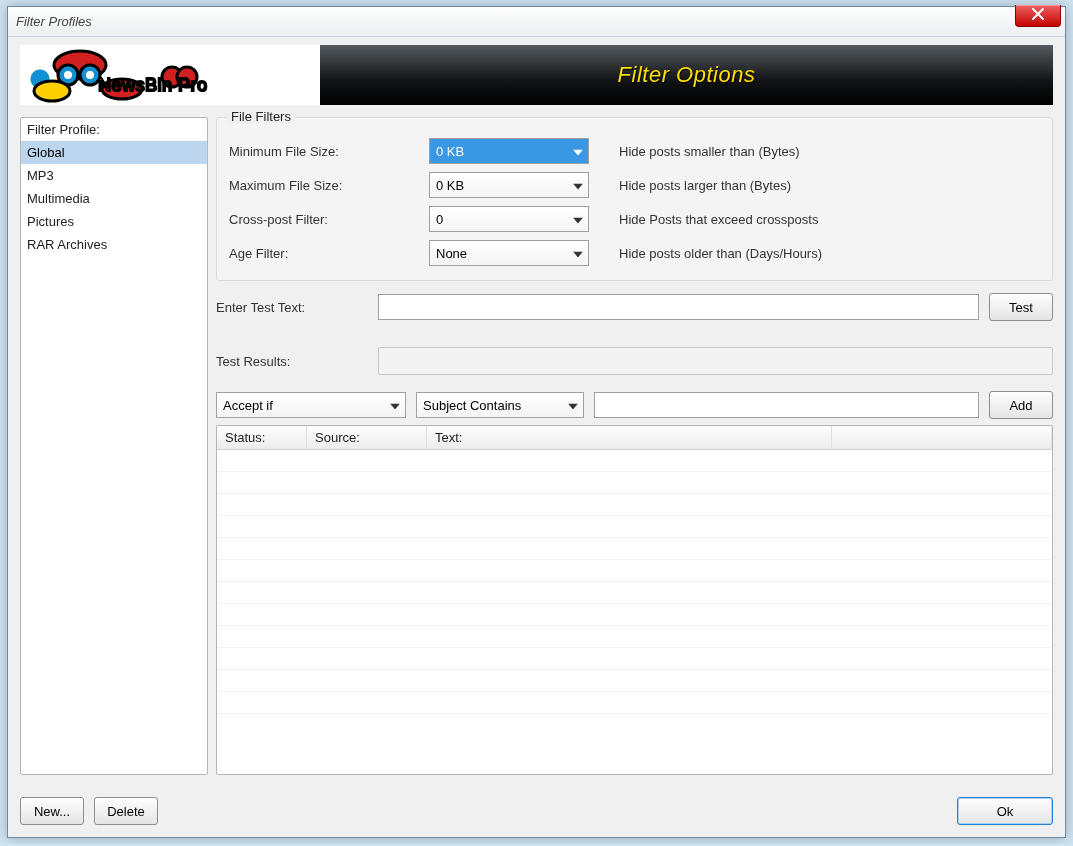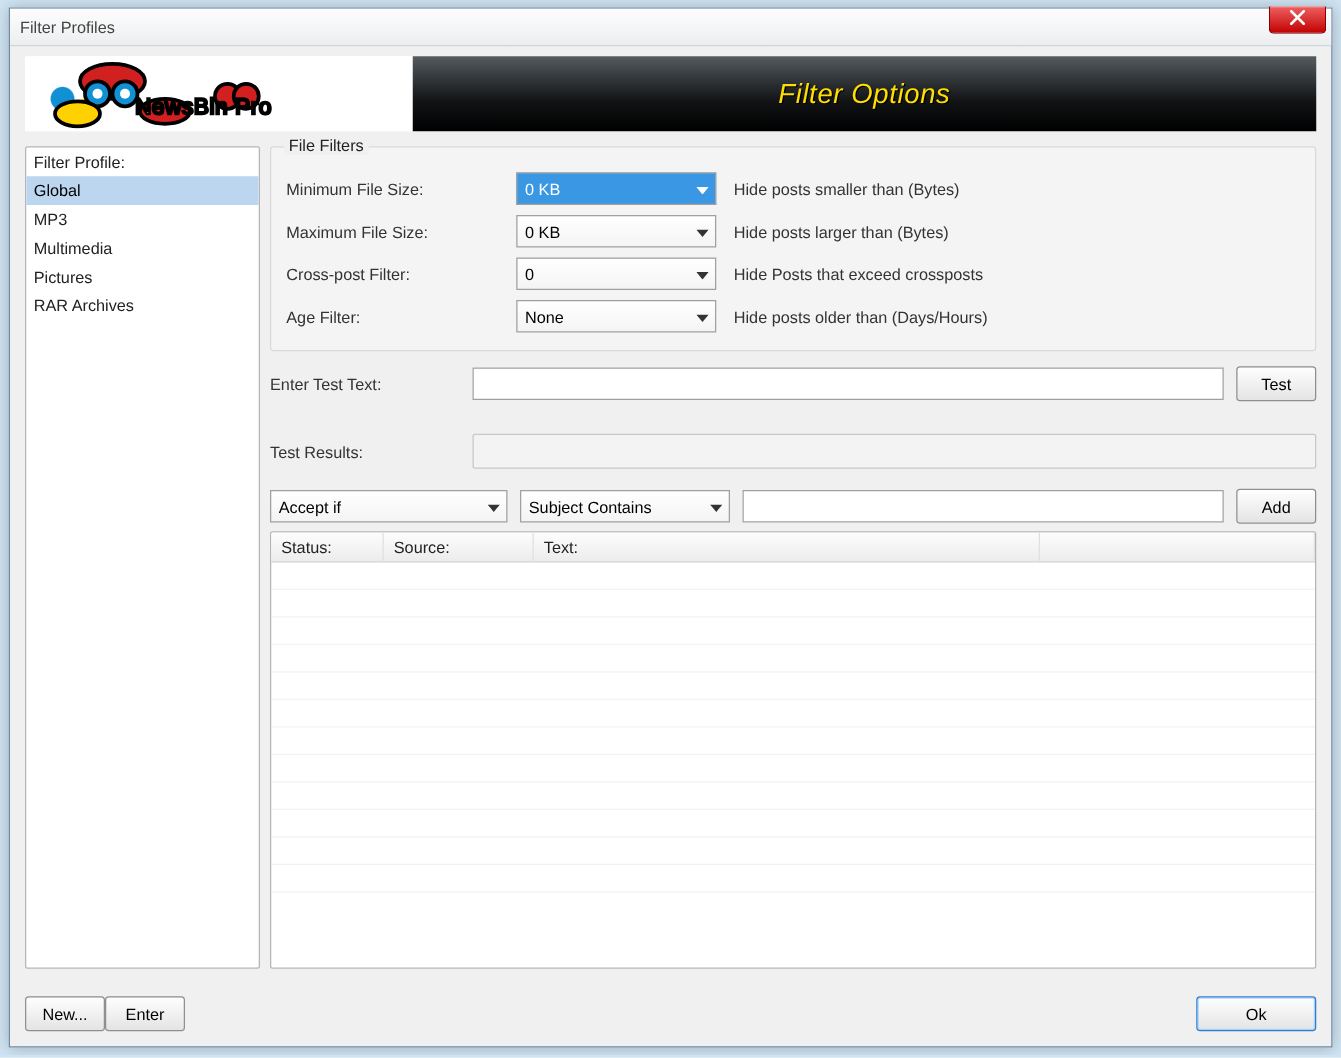--- a/index.html
+++ b/index.html
@@ -34,21 +34,21 @@
   }
   
   .titlebar {
     height: 30px;
     background: var(--title-bar);
     border-bottom: 1px solid #cfd5dc;
     display: flex; align-items: center;
     position: relative;
     padding-left: 8px;
   }
-  .titlebar .title { font-size: 13px; color: #444; }
+  .titlebar .title { font-size: 13px; color: #444; font-style: italic; }
   .close-btn {
     position: absolute; top: -2px; right: 4px;
     width: 46px; height: 22px;
     background: var(--close-red);
     border: 1px solid #8a0000;
     border-top: none;
     border-radius: 0 0 4px 4px;
     display:flex; align-items:center; justify-content:center;
     cursor: pointer;
     box-shadow: inset 0 1px 0 rgba(255,255,255,.35);
@@ -62,21 +62,20 @@
     background: #fff;
     display:flex; align-items:stretch;
   }
   .banner-left {
     width: 300px;
     background:
       radial-gradient(circle at 20px 34px, #1190d3 0 9px, transparent 10px),
       radial-gradient(circle at 40px 44px, #ffd100 0 10px, transparent 11px),
       #fff;
     position:relative;
-    margin-left:10px;
   }
   .banner-left .mascot {
     position:absolute; left:2px; top:2px;
     width: 180px; height:56px;
   }
   .banner-title {
     position:absolute; left:78px; top:30px;
     font-family: "Arial Black", Impact, sans-serif;
     font-size:18px; letter-spacing:.5px;
     color:#fff;
@@ -136,21 +135,21 @@
   }
   .groupbox > .legend {
     position:absolute; top:-9px; left:10px;
     background: var(--body-bg);
     padding:0 4px;
     font-size:13px;
   }
   .form-row {
     display:grid;
     grid-template-columns: 170px 160px 1fr;
-    column-gap: 14px;
+    column-gap: 30px;
     align-items:center;
     height: 34px;
   }
   .row {
     display:flex; align-items:center; gap:10px;
   }
   .label { color: var(--label); }
   .hint  { color: var(--label); }
   select.combo, .combo-like, input.txt {
     height:26px;
@@ -198,21 +197,21 @@
     display:grid;
     grid-template-columns: 90px 120px 1fr 220px;
     background: linear-gradient(#fdfdfd,#ececec);
     border-bottom:1px solid #d0d0d0;
     height:24px; line-height:24px;
   }
   .rules-head div { padding:0 8px; border-right:1px solid #e0e0e0; }
   .rules-body { flex:1; overflow:auto; }
   .rules-body .r { height:22px; border-bottom:1px solid #f2f2f2; }
   .footer {
-    display:flex; align-items:center; 
+    display:flex; align-items:center; gap:10px;
     padding: 10px 12px 12px 12px;
   }
   .footer .spacer { flex:1; }
 </style>
 </head>
 <body>
 
 <div class="window">
 
   <div class="titlebar">
@@ -382,18 +381,18 @@
           <div class="r"></div>
           <div class="r"></div>
         </div>
       </div>
 
     </div>
   </div>
 
   <div class="footer">
     <button class="btn">New...</button>
-    <button class="btn">Enter</button>
+    <button class="btn">Delete</button>
     <span class="spacer"></span>
     <button class="btn primary" style="min-width:96px">Ok</button>
   </div>
 
 </div>
 
 </body></html>

